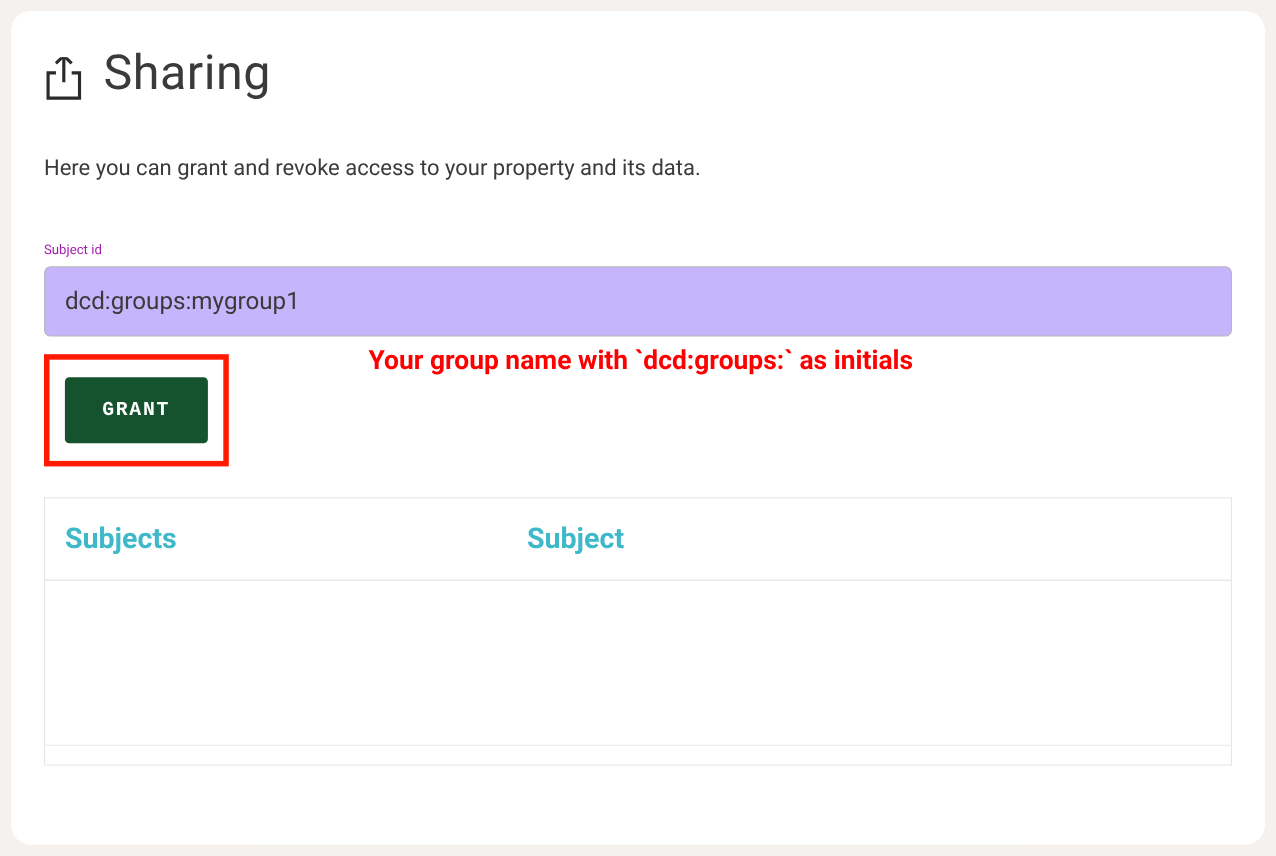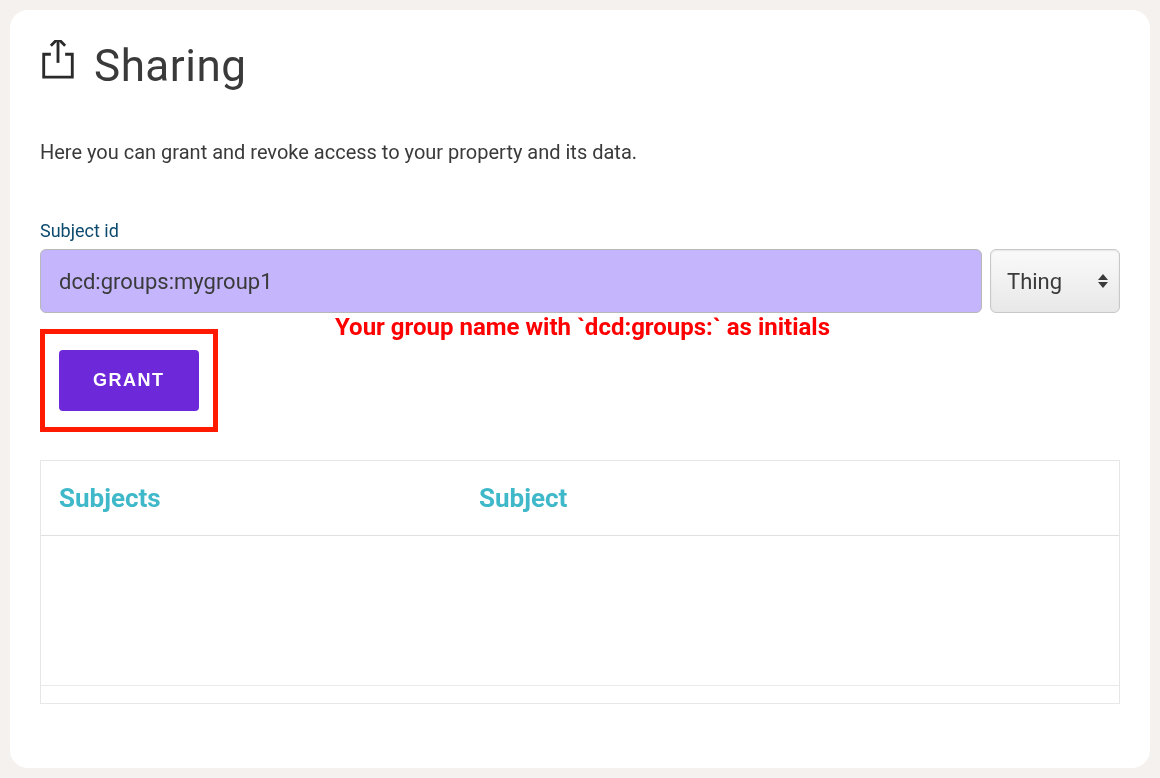--- a/index.html
+++ b/index.html
@@ -16,21 +16,21 @@
     }
     .card {
       background: #ffffff;
       border-radius: 18px;
       padding: 30px 30px 20px 30px;
       height: 100%;
       position: relative;
     }
     .header {
       display: flex;
-      align-items: flex-start;
+      align-items: flex-end;
       gap: 18px;
       margin-bottom: 48px;
     }
     .share-icon {
       width: 36px;
       height: 40px;
       display: inline-block;
     }
     .page-title {
       font-size: 44px;
@@ -38,22 +38,22 @@
       color: #3a3a3a;
       letter-spacing: 0.5px;
     }
     .description {
       font-size: 20px;
       color: #3a3a3a;
       margin-bottom: 56px;
       font-weight: 400;
     }
     .field-label {
-      font-size: 18px;
-      color: #0c4a6e;
+      font-size: 12px;
+      color: #a21caf;
       margin-bottom: 8px;
     }
     .input-row {
       display: flex;
       gap: 8px;
       margin-bottom: 16px;
       align-items: stretch;
     }
     .subject-input {
       flex: 1;
@@ -106,30 +106,30 @@
       gap: 2px;
       align-items: center;
     }
     .grant-wrap {
       display: inline-block;
       border: 5px solid #ff1a00;
       padding: 16px 14px;
       margin-bottom: 24px;
     }
     .grant-button {
-      background: #6d28d9;
+      background: #14532d;
       color: #ffffff;
       border: none;
       padding: 20px 34px;
       font-size: 18px;
       font-weight: 600;
       letter-spacing: 1.5px;
       border-radius: 4px;
       cursor: pointer;
-      font-family: Liberation Sans, sans-serif;
+      font-family: Liberation Mono, monospace;
     }
     .table-area {
       border: 1px solid #e6e6e6;
       border-bottom: none;
       margin-top: 4px;
     }
     .table-header {
       display: flex;
       padding: 22px 18px;
       border-bottom: 1px solid #e0e0e0;
@@ -166,33 +166,20 @@
     </span>
     <h1 class="page-title">Sharing</h1>
   </div>
 
   <p class="description">Here you can grant and revoke access to your property and its data.</p>
 
   <div class="field-label">Subject id</div>
 
   <div class="input-row">
     <input type="text" class="subject-input" value="dcd:groups:mygroup1" style="">
-    <div class="select-wrap">
-      <select class="type-select">
-        <option>Thing</option>
-      </select>
-      <span class="select-caret">
-        <svg width="10" height="6" viewBox="0 0 10 6">
-            <polygon points="5,0 10,6 0,6" fill="#3a3a3a"></polygon>
-          </svg>
-        <svg width="10" height="6" viewBox="0 0 10 6">
-            <polygon points="0,0 10,0 5,6" fill="#3a3a3a"></polygon>
-          </svg>
-      </span>
-    </div>
   </div>
 
   <div class="grant-wrap">
     <button class="grant-button">GRANT</button>
   </div>
 
   <div class="table-area">
     <div class="table-header">
       <div class="th th-subjects">Subjects</div>
       <div class="th">Subject</div>

